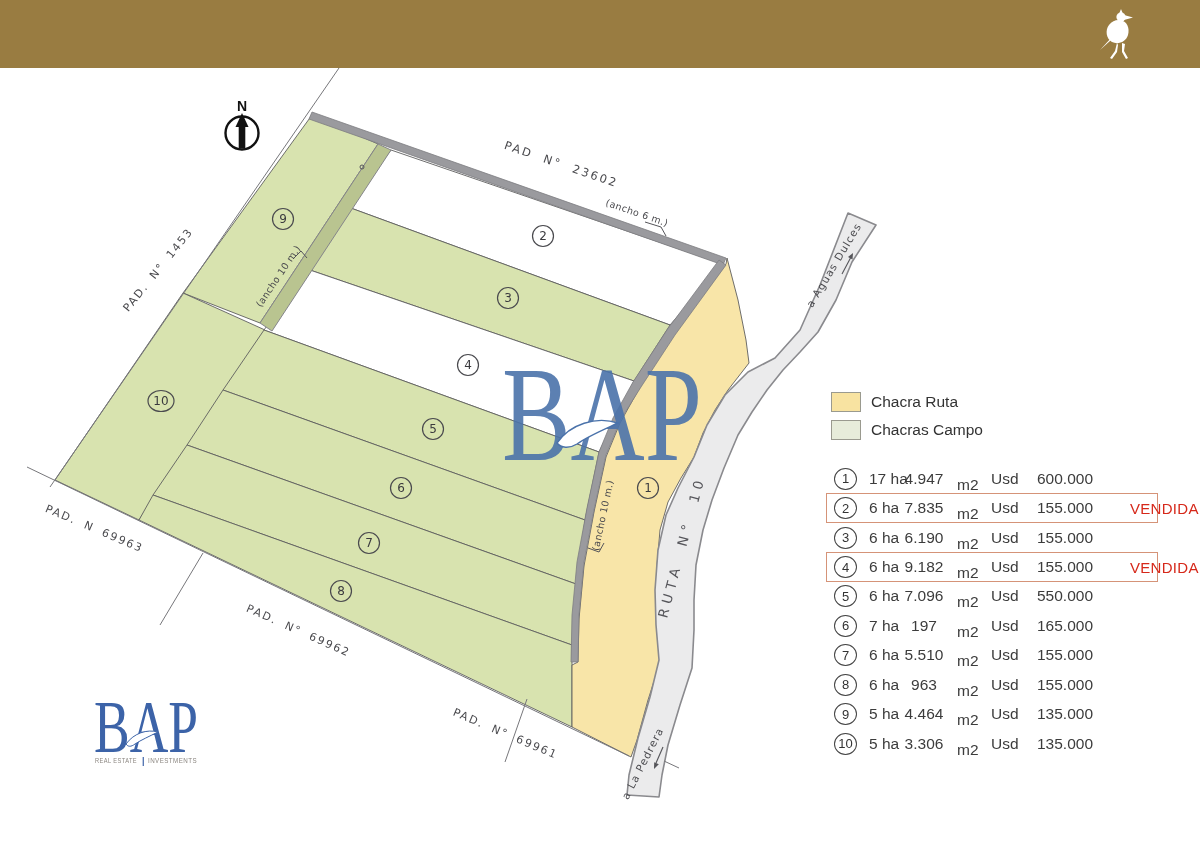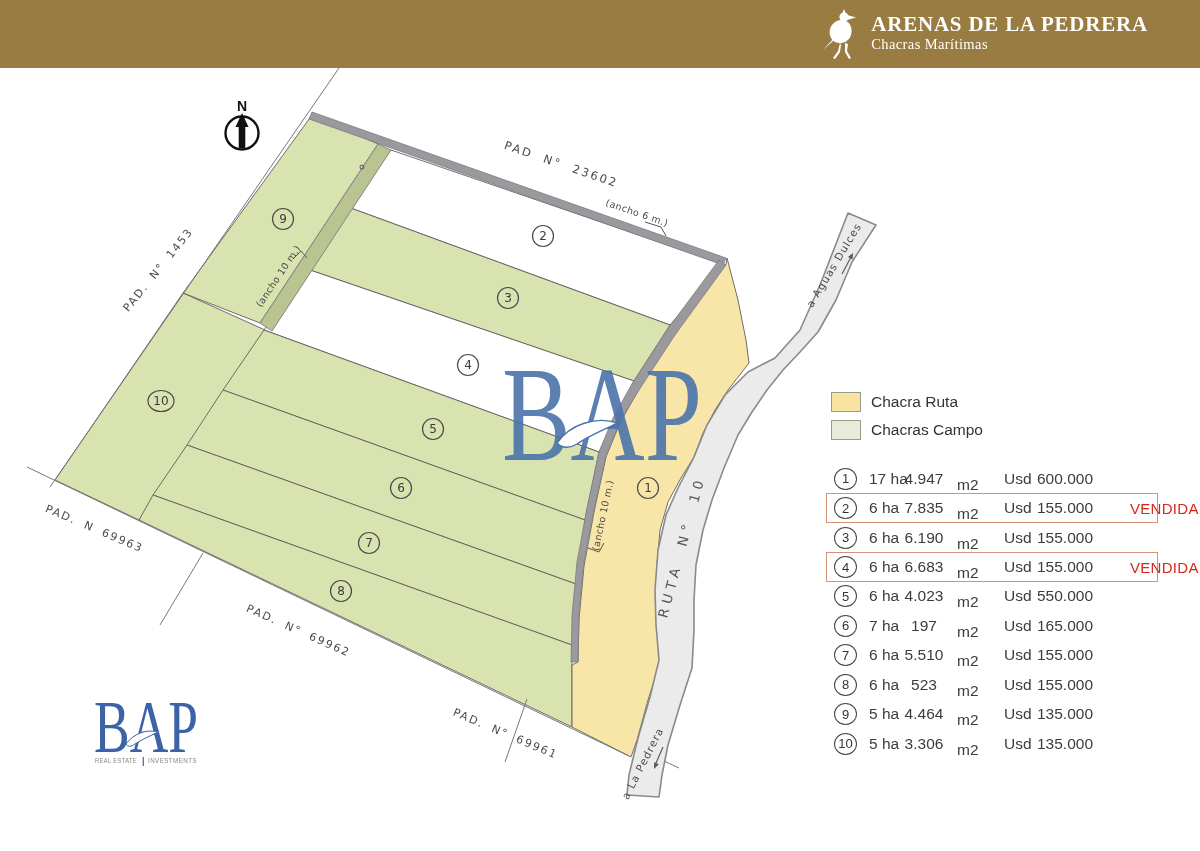--- a/index.html
+++ b/index.html
@@ -21,21 +21,21 @@
   .listings{position:absolute;left:826px;top:464px;width:332px;}
   .lrow{position:relative;height:29.45px;display:flex;align-items:center;
         border:1px solid transparent;box-sizing:border-box;font-size:15.5px;color:#3c3c3c;}
   .lrow.sold{border-color:#d59378;}
   .lnum{position:absolute;left:7px;min-width:17px;height:20px;padding:0 2px;
         border:1.4px solid #444;border-radius:50%;display:flex;align-items:center;justify-content:center;
         font-size:13px;color:#333;background:transparent;}
   .lha{position:absolute;left:42px;width:46px;}
   .lm2{position:absolute;left:68px;width:58px;text-align:center;}
   .lm2u{position:absolute;left:130px;margin-top:12px;}
-  .lusd{position:absolute;left:177px;}
+  .lusd{position:absolute;left:164px;}
   .lprice{position:absolute;left:210px;}
   .lsold{position:absolute;left:259px;color:#d6281a;font-weight:normal;font-size:15px;letter-spacing:.3px;margin-left:44px;}
   
   .map-svg{position:absolute;left:0;top:0;}
   text{user-select:none;}
 </style>
 </head>
 <body>
 
 <div id="stage">
@@ -46,24 +46,20 @@
         <g fill="#ffffff">
           <path d="M25,4 L27,9 L23,9 Z"></path>
           <circle cx="25" cy="12" r="4.6"></circle>
           <polygon points="28,10 37,12.5 28,15"></polygon>
           <path d="M24,15 C31,16 34,23 32,30 C30,37 22,40 16,37 C10,34 9,25 13,20 C16,16 20,14.5 24,15 Z"></path>
           <polygon points="16,32 4,45 14,36"></polygon>
           <path d="M21,38 L19,46 L14,53 L16,54 L21,47 L22,40 Z"></path>
           <path d="M26,38 L26,47 L30,54 L32,53 L28,46 L29,39 Z"></path>
         </g>
       </svg>
-      <div class="brand-text">
-        <div class="brand-title">ARENAS DE LA PEDRERA</div>
-        <div class="brand-sub">Chacras Marítimas</div>
-      </div>
     </div>
   </div>
 
   <svg class="map-svg" width="1200" height="851" viewBox="0 0 1200 851">
 
     <g stroke="#5f5f5f" stroke-width="0.9" stroke-linejoin="round">
       <polygon fill="#d8e3af" points="312,115 378,144 260,323 183,293"></polygon>
       <polygon fill="#d8e3af" points="183,293 265,330 139,520 55,480"></polygon>
       <polygon fill="#ffffff" points="391,150 723,264 670,325 348,207"></polygon>
       <polygon fill="#d8e3af" points="348,207 670,325 634,381 307,269"></polygon>
@@ -207,31 +203,31 @@
         <span class="lm2">6.190</span>
         <span class="lm2u">m2</span>
         <span class="lusd">Usd</span>
         <span class="lprice">155.000</span>
         <span class="lsold"></span>
       </div>
 
       <div class="lrow sold">
         <span class="lnum">4</span>
         <span class="lha">6 ha</span>
-        <span class="lm2">6.683</span>
+        <span class="lm2">9.182</span>
         <span class="lm2u">m2</span>
         <span class="lusd">Usd</span>
         <span class="lprice">155.000</span>
         <span class="lsold">VENDIDA</span>
       </div>
 
       <div class="lrow">
         <span class="lnum">5</span>
         <span class="lha">6 ha</span>
-        <span class="lm2">4.023</span>
+        <span class="lm2">7.096</span>
         <span class="lm2u">m2</span>
         <span class="lusd">Usd</span>
         <span class="lprice">550.000</span>
         <span class="lsold"></span>
       </div>
 
       <div class="lrow">
         <span class="lnum">6</span>
         <span class="lha">7 ha</span>
         <span class="lm2">197</span>
@@ -247,21 +243,21 @@
         <span class="lm2">5.510</span>
         <span class="lm2u">m2</span>
         <span class="lusd">Usd</span>
         <span class="lprice">155.000</span>
         <span class="lsold"></span>
       </div>
 
       <div class="lrow">
         <span class="lnum">8</span>
         <span class="lha">6 ha</span>
-        <span class="lm2">523</span>
+        <span class="lm2">963</span>
         <span class="lm2u">m2</span>
         <span class="lusd">Usd</span>
         <span class="lprice">155.000</span>
         <span class="lsold"></span>
       </div>
 
       <div class="lrow">
         <span class="lnum">9</span>
         <span class="lha">5 ha</span>
         <span class="lm2">4.464</span>

